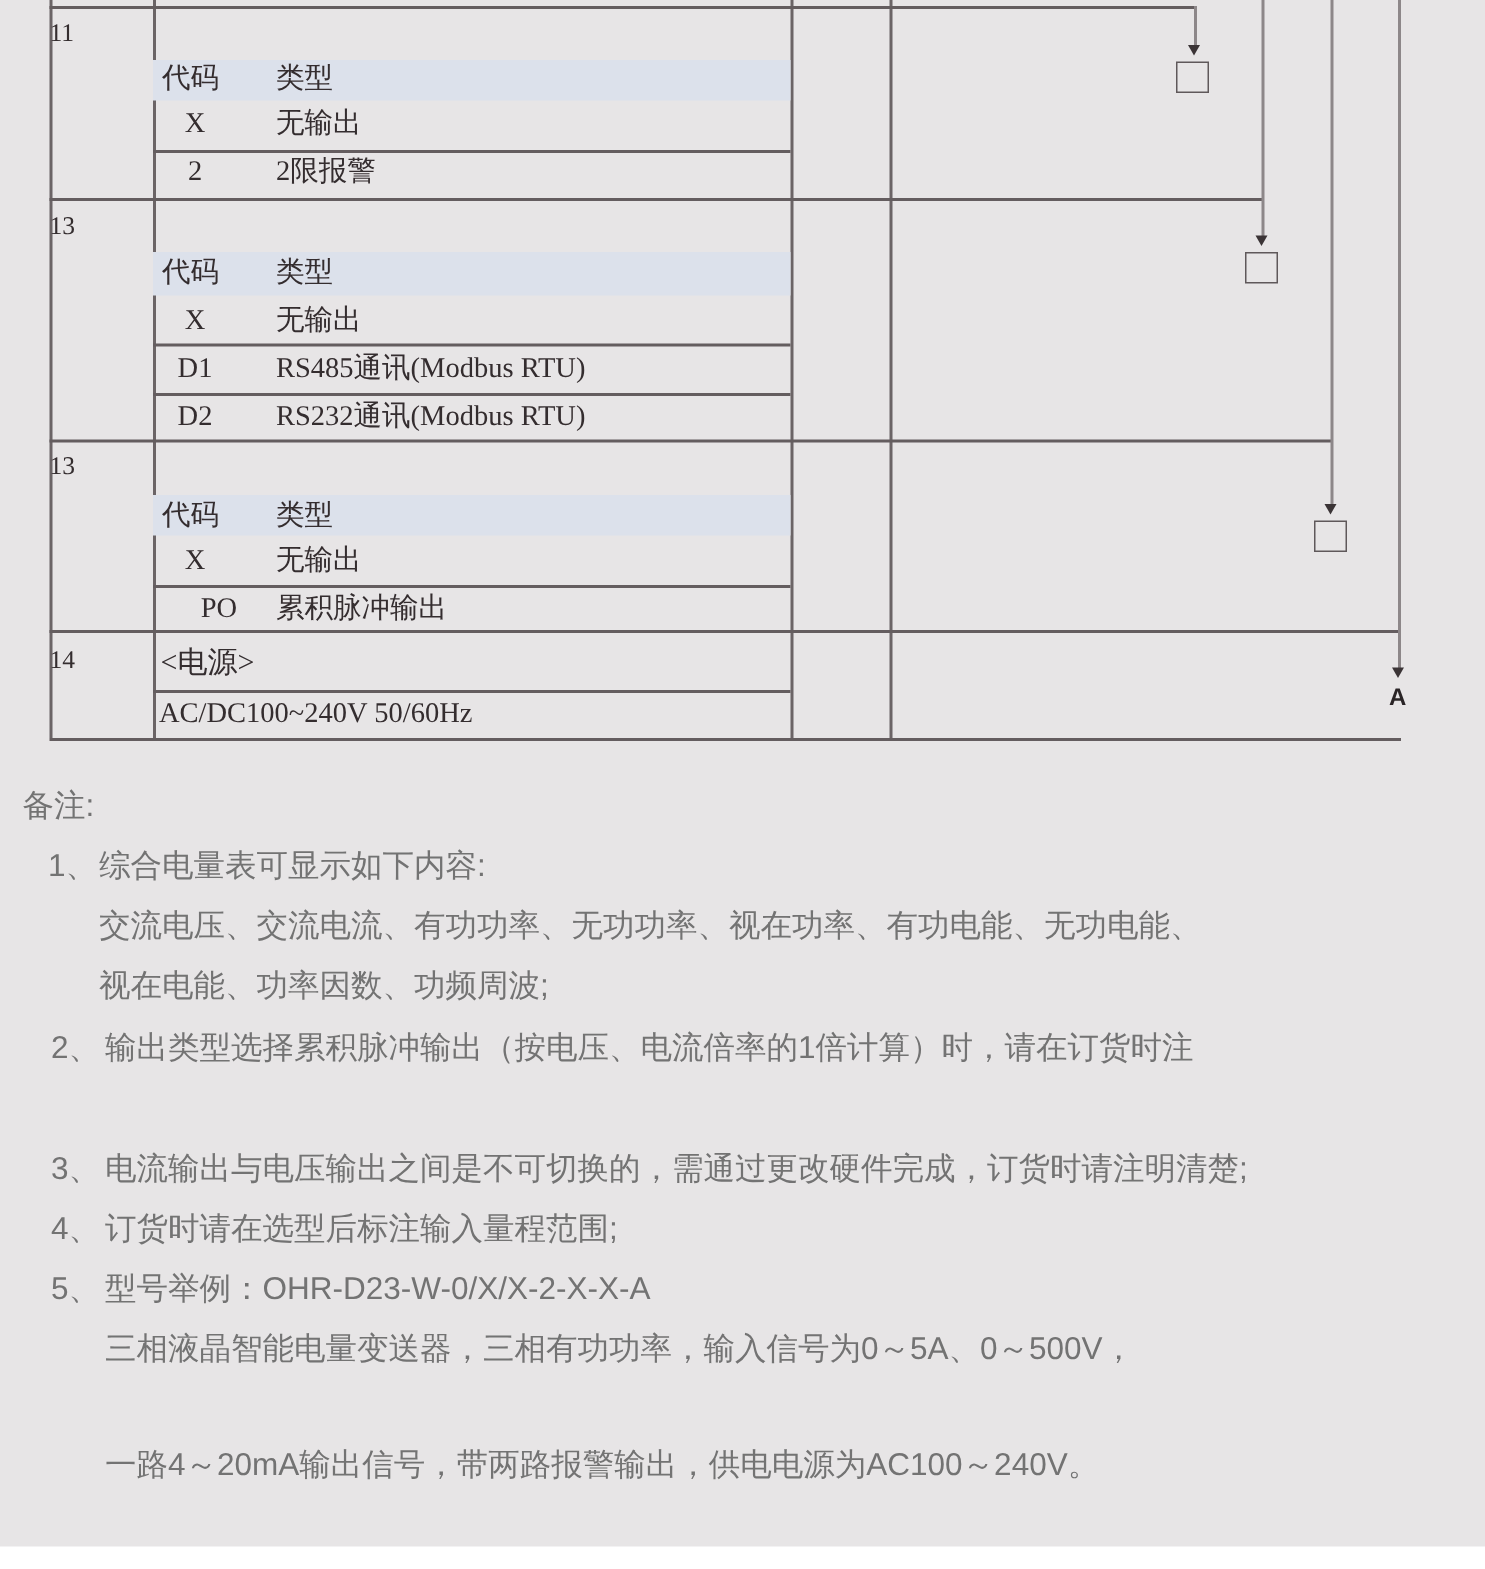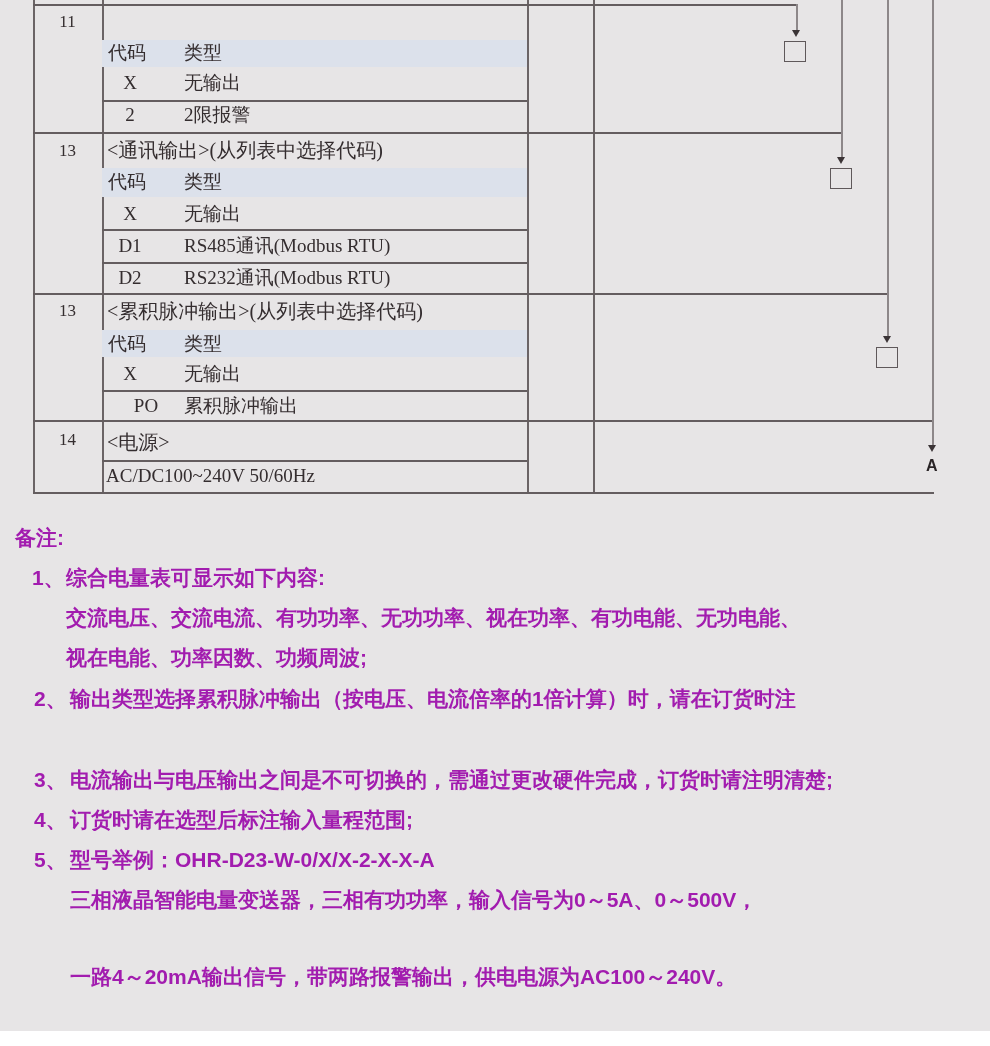--- a/index.html
+++ b/index.html
@@ -7,26 +7,26 @@
         font-family:"Liberation Serif","DejaVu Serif",serif;}
   .hl{position:absolute;height:1.5px;background:#645d5f;}
   .vl{position:absolute;width:1.5px;background:#6b6466;}
   .rl{position:absolute;width:1.5px;background:#8d8789;}
   .band{position:absolute;left:102px;width:425px;background:#dce1eb;}
   .cbox{position:absolute;width:20px;height:19px;border:1.5px solid #5f585a;background:transparent;}
   .arrow{position:absolute;width:0;height:0;border-left:4.5px solid transparent;
          border-right:4.5px solid transparent;border-top:7px solid #3b3436;}
   .t{position:absolute;color:#342d2f;white-space:nowrap;line-height:1;font-size:19px;}
   .title{font-size:20px;}
-  .num{font-size:17px;width:69px;text-align:center;}
+  .num{font-size:17px;width:69px;text-align:left;}
   .code{width:44px;text-align:center;}
   .blabel{position:absolute;font-family:"Liberation Sans","DejaVu Sans",sans-serif;
           font-size:16px;font-weight:600;color:#2a2426;line-height:1;}
   .note{position:absolute;font-family:"Liberation Sans","DejaVu Sans",sans-serif;
-        font-weight:700;color:#a21caf;font-size:21px;white-space:nowrap;line-height:1;}
+        font-weight:400;color:#737373;font-size:21px;white-space:nowrap;line-height:1;}
   .strip{position:absolute;left:0;top:1031px;width:990px;height:15px;background:#ffffff;}
 </style>
 </head>
 <body>
 
 <div class="page">
 
   <span class="vl" style="left:33px;top:0;height:492px"></span>
   <span class="vl" style="left:102px;top:0;height:492px"></span>
   <span class="vl" style="left:527px;top:0;height:492px"></span>
@@ -66,32 +66,30 @@
 
   <span class="t num" style="left:33px;top:13px">11</span>
   <span class="t" style="left:108px;top:43px">代码</span>
   <span class="t" style="left:184px;top:43px">类型</span>
   <span class="t code" style="left:108px;top:73px">X</span>
   <span class="t" style="left:184px;top:73px">无输出</span>
   <span class="t code" style="left:108px;top:105px">2</span>
   <span class="t" style="left:184px;top:105px">2限报警</span>
 
   <span class="t num" style="left:33px;top:142px">13</span>
-  <span class="t title" style="left:107px;top:140px">&lt;通讯输出&gt;(从列表中选择代码)</span>
   <span class="t" style="left:108px;top:172px">代码</span>
   <span class="t" style="left:184px;top:172px">类型</span>
   <span class="t code" style="left:108px;top:204px">X</span>
   <span class="t" style="left:184px;top:204px">无输出</span>
   <span class="t code" style="left:108px;top:236px">D1</span>
   <span class="t" style="left:184px;top:236px">RS485通讯(Modbus RTU)</span>
   <span class="t code" style="left:108px;top:268px">D2</span>
   <span class="t" style="left:184px;top:268px">RS232通讯(Modbus RTU)</span>
 
   <span class="t num" style="left:33px;top:302px">13</span>
-  <span class="t title" style="left:107px;top:301px">&lt;累积脉冲输出&gt;(从列表中选择代码)</span>
   <span class="t" style="left:108px;top:334px">代码</span>
   <span class="t" style="left:184px;top:334px">类型</span>
   <span class="t code" style="left:108px;top:364px">X</span>
   <span class="t" style="left:184px;top:364px">无输出</span>
   <span class="t code" style="left:124px;top:396px">PO</span>
   <span class="t" style="left:184px;top:396px">累积脉冲输出</span>
 
   <span class="t num" style="left:33px;top:431px">14</span>
   <span class="t title" style="left:107px;top:432px">&lt;电源&gt;</span>
   <span class="t" style="left:106px;top:466px">AC/DC100~240V  50/60Hz</span>

